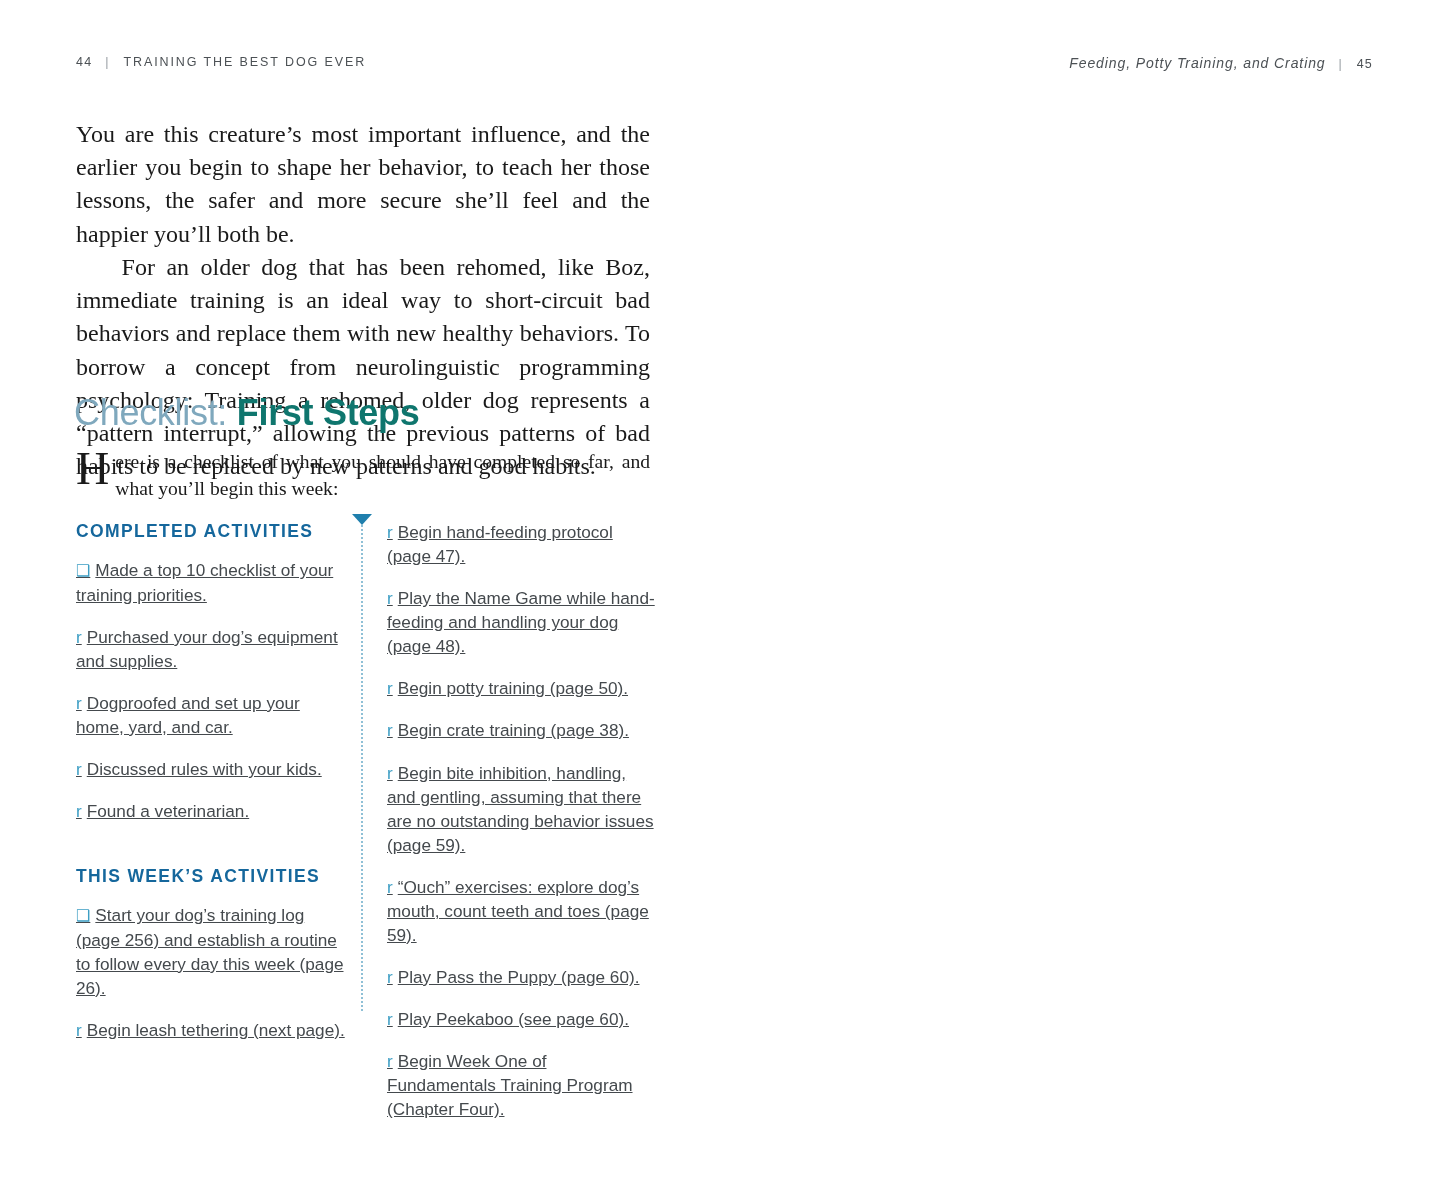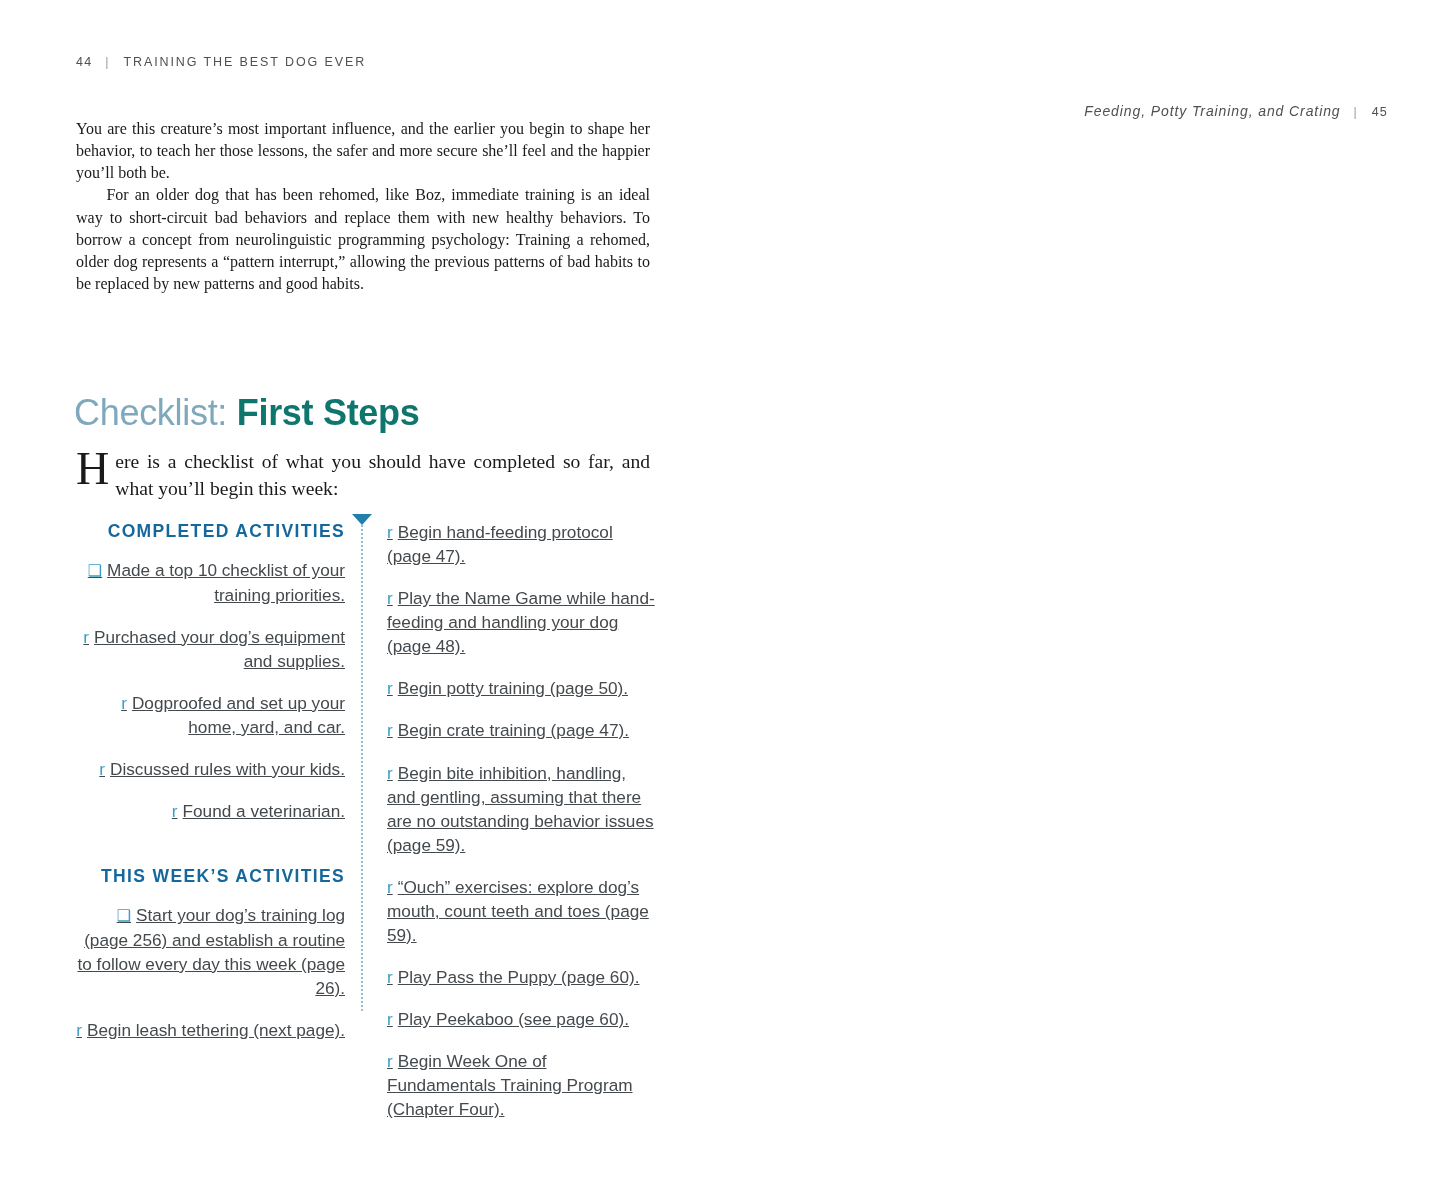--- a/index.html
+++ b/index.html
@@ -25,41 +25,41 @@
   .runhead {
     position: absolute;
     top: 55px;
     font-family: "Liberation Sans", sans-serif;
     font-size: 12.5px;
     letter-spacing: 1.9px;
     color: #4c5155;
     white-space: nowrap;
   }
   .runhead-left { left: 76px; }
-  .runhead-right { right: 57px; margin-top: 48px; }
+  .runhead-right { right: 72px; }
   .runhead .folio { font-weight: 400; letter-spacing: 1.2px; }
   .runhead .bar { display: inline-block; padding: 0 13px; color: #9aa0a5; font-weight: 300; }
   .runhead .title-txt { text-transform: uppercase; }
   .runhead-right .title-txt {
     font-style: italic;
     text-transform: none;
     letter-spacing: 0.9px;
     font-size: 14px;
   }
 
   
   .col-left-body {
     position: absolute;
     left: 76px;
     top: 118px;
     width: 574px;
   }
   p.body {
     margin: 0;
-    font-size: 16px;
+    font-size: 24px;
     line-height: 1.385;
     text-align: justify;
     hyphens: auto;
     -webkit-hyphens: auto;
   }
   p.body + p.body { text-indent: 1.9em; }
 
   
   .checklist-head {
     position: absolute;
@@ -94,21 +94,21 @@
 
   
   .ck-cols {
     position: absolute;
     left: 76px;
     top: 518px;
     width: 580px;
     display: flex;
   }
   .ck-col { font-family: "Liberation Sans", sans-serif; }
-  .ck-col-1 { width: 270px; text-align: right; }
+  .ck-col-1 { width: 270px; }
   .ck-col-2 { width: 270px; margin-left: 42px; padding-top: 2px; }
 
   .ck-section-title {
     color: #15679c;
     font-family: "Liberation Sans", sans-serif;
     font-weight: 700;
     font-size: 17.5px;
     letter-spacing: 1.35px;
     text-transform: uppercase;
     line-height: 1.5;
@@ -196,21 +196,21 @@
         <div class="ck-section-title second">This Week’s Activities</div>
 
         <div class="ck-item"><span class="mark box">❑</span><span>Start your dog’s training log (page 256) and establish a routine to follow every day this week (page 26).</span></div>
         <div class="ck-item"><span class="mark">r</span><span>Begin leash tethering (next page).</span></div>
       </div>
 
       <div class="ck-col ck-col-2">
         <div class="ck-item"><span class="mark">r</span><span>Begin hand-feeding protocol (page 47).</span></div>
         <div class="ck-item"><span class="mark">r</span><span>Play the Name Game while hand-feeding and handling your dog (page 48).</span></div>
         <div class="ck-item"><span class="mark">r</span><span>Begin potty training (page 50).</span></div>
-        <div class="ck-item"><span class="mark">r</span><span>Begin crate training (page 47).</span></div>
+        <div class="ck-item"><span class="mark">r</span><span>Begin crate training (page 38).</span></div>
         <div class="ck-item"><span class="mark">r</span><span>Begin bite inhibition, handling, and gentling, assuming that there are no outstanding behavior issues (page 59).</span></div>
         <div class="ck-item"><span class="mark">r</span><span>“Ouch” exercises: explore dog’s mouth, count teeth and toes (page 59).</span></div>
         <div class="ck-item"><span class="mark">r</span><span>Play Pass the Puppy (page 60).</span></div>
         <div class="ck-item"><span class="mark">r</span><span>Play Peekaboo (see page 60).</span></div>
         <div class="ck-item"><span class="mark">r</span><span>Begin Week One of Fundamentals Training Program (Chapter Four).</span></div>
       </div>
 
     </div>
   </div>
 

